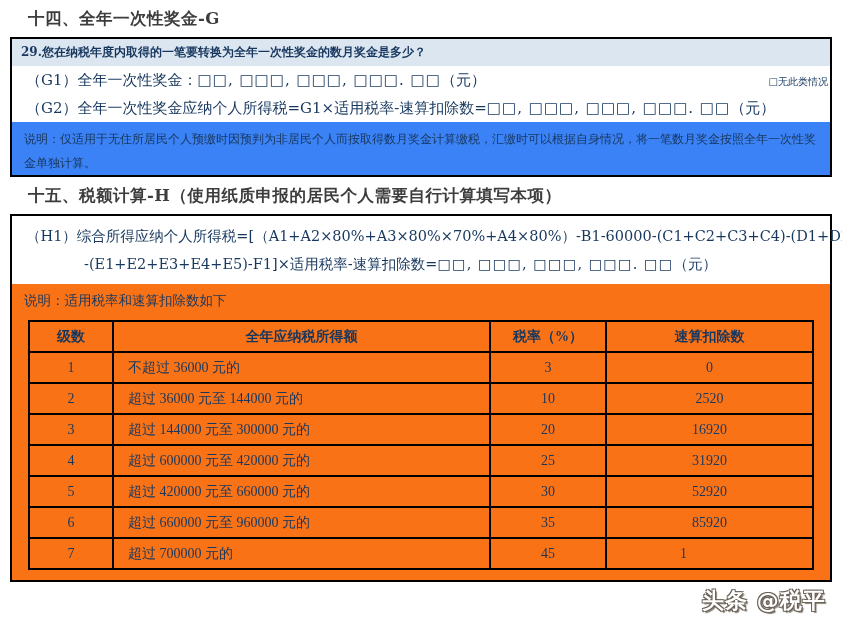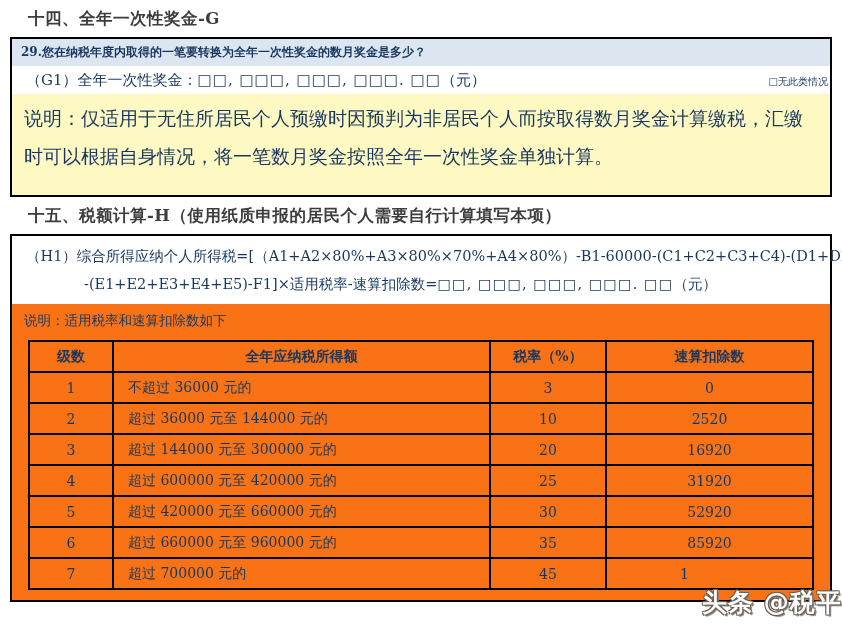--- a/index.html
+++ b/index.html
@@ -36,24 +36,24 @@
     font-size: 15px;
     padding: 5px 0 4px 14px;
     display: flex;
     justify-content: space-between;
     align-items: baseline;
     white-space: nowrap;
   }
   .boxes { letter-spacing: 1px; }
   .none-check { font-size: 10px; padding-right: 2px; }
   .note {
-    background: #fef9c3;
-    font-size: 19px;
+    background: #3b82f6;
+    font-size: 12px;
     line-height: 2.0;
-    padding: 5px 12px 20px 12px;
+    padding: 5px 12px 0 12px;
     color: #17375e;
   }
   .formula-block {
     font-size: 14.5px;
     padding: 7px 10px 6px 14px;
     line-height: 1.9;
     white-space: nowrap;
   }
   .formula-line2 { padding-left: 58px; }
   .note2 {
@@ -68,35 +68,36 @@
     width: 784px;
     table-layout: fixed;
   }
   .tax-table th, .tax-table td {
     border: 2px solid #000000;
     font-size: 14px;
     height: 31px;
     text-align: center;
     color: #17375e;
     padding: 2px 20px;
+    font-family: Liberation Serif, serif;
   }
   .tax-table th { font-weight: bold; }
   .tax-table td.desc { text-align: left; padding-left: 14px; }
   .tax-table td.cell-partial { text-align: left; padding-left: 73px; }
   .col-level { width: 84px; }
   .col-desc { width: 377px; }
   .col-rate { width: 116px; }
   .col-deduct { width: 207px; }
 
   .watermark {
     position: absolute;
     left: 702px;
     top: 586px;
     font-family: "DejaVu Sans", "Liberation Sans", sans-serif;
-    font-size: 25px;
+    font-size: 22px;
     font-weight: bold;
     color: #ffffff;
     letter-spacing: 1px;
     white-space: nowrap;
     text-shadow:
       -1px -1px 0 #6b6258, 1px -1px 0 #6b6258,
       -1px 1px 0 #6b6258, 1px 1px 0 #6b6258,
       2px 2px 1px #8a8378;
   }
 </style>
@@ -110,20 +111,25 @@
   <div class="panel">
     <div class="q-header">29.您在纳税年度内取得的一笔要转换为全年一次性奖金的数月奖金是多少？</div>
 
     <div class="form-line">
       <span>
         <span>（G1）全年一次性奖金：</span><span class="boxes">□□, □□□, □□□, □□□. □□</span><span>（元）</span>
       </span>
       <span class="none-check">□无此类情况</span>
     </div>
 
+    <div class="form-line">
+      <span>
+        <span>（G2）全年一次性奖金应纳个人所得税=G1×适用税率-速算扣除数=</span><span class="boxes">□□, □□□, □□□, □□□. □□</span><span>（元）</span>
+      </span>
+    </div>
 
     <div class="note">说明：仅适用于无住所居民个人预缴时因预判为非居民个人而按取得数月奖金计算缴税，汇缴时可以根据自身情况，将一笔数月奖金按照全年一次性奖金单独计算。</div>
   </div>
 
   <div class="section-title">十五、税额计算-H（使用纸质申报的居民个人需要自行计算填写本项）</div>
 
   <div class="panel">
 
     <div class="formula-block">
       <div>（H1）综合所得应纳个人所得税=[（A1+A2×80%+A3×80%×70%+A4×80%）-B1-60000-(C1+C2+C3+C4)-(D1+D2+D3+D4+D5+D6)</div>

